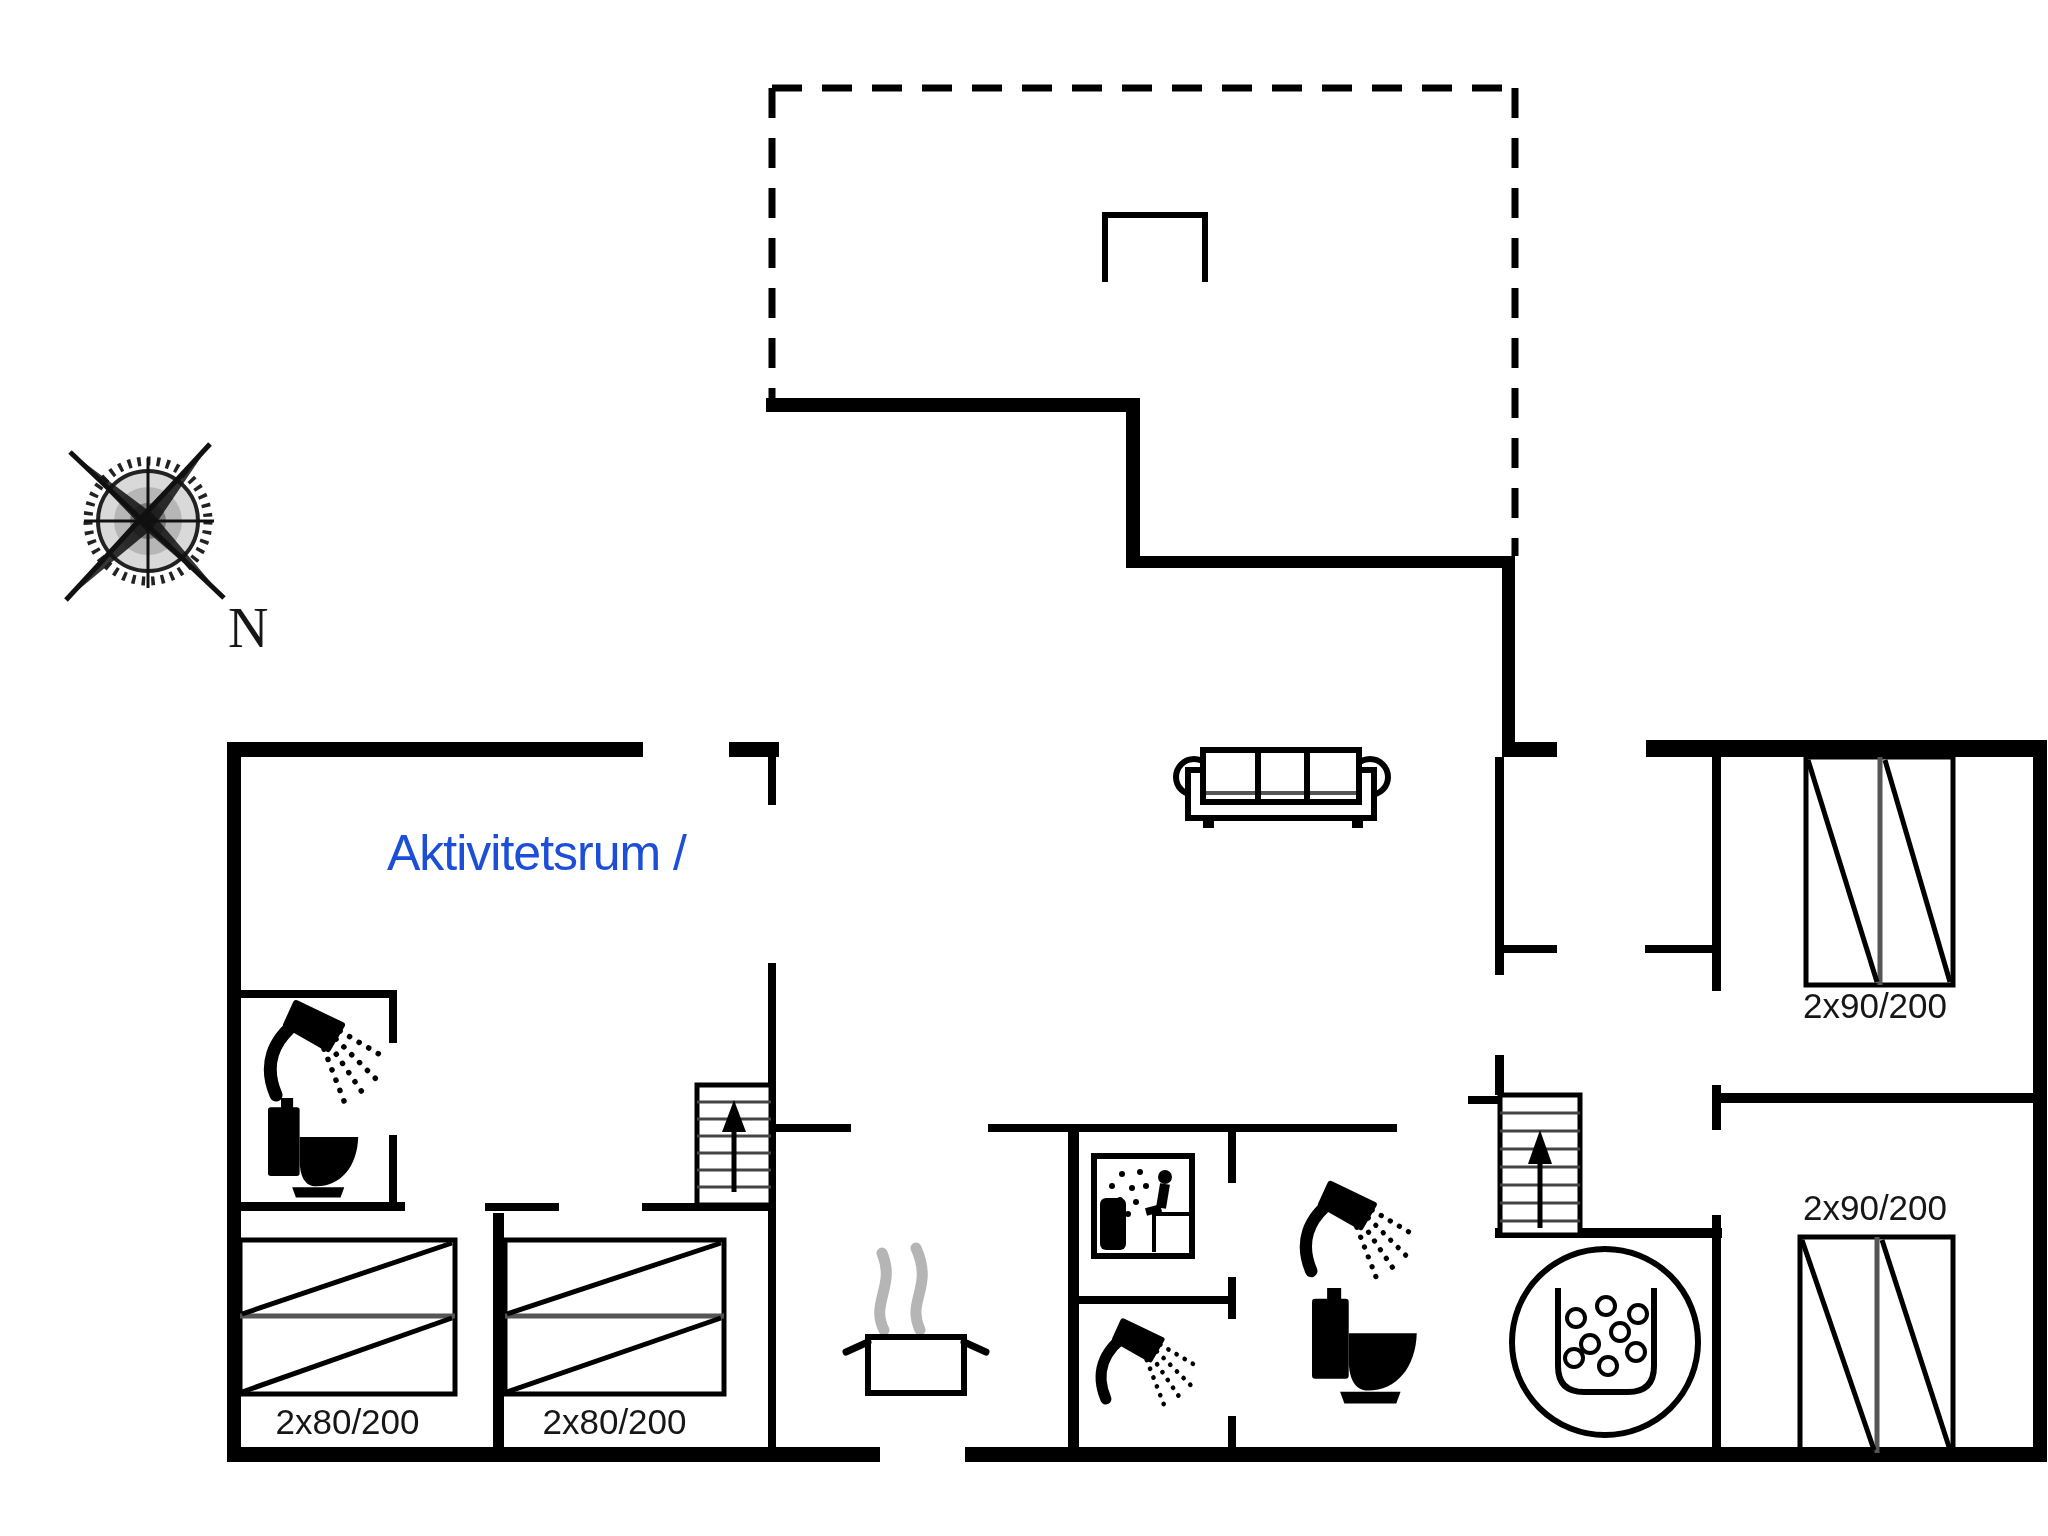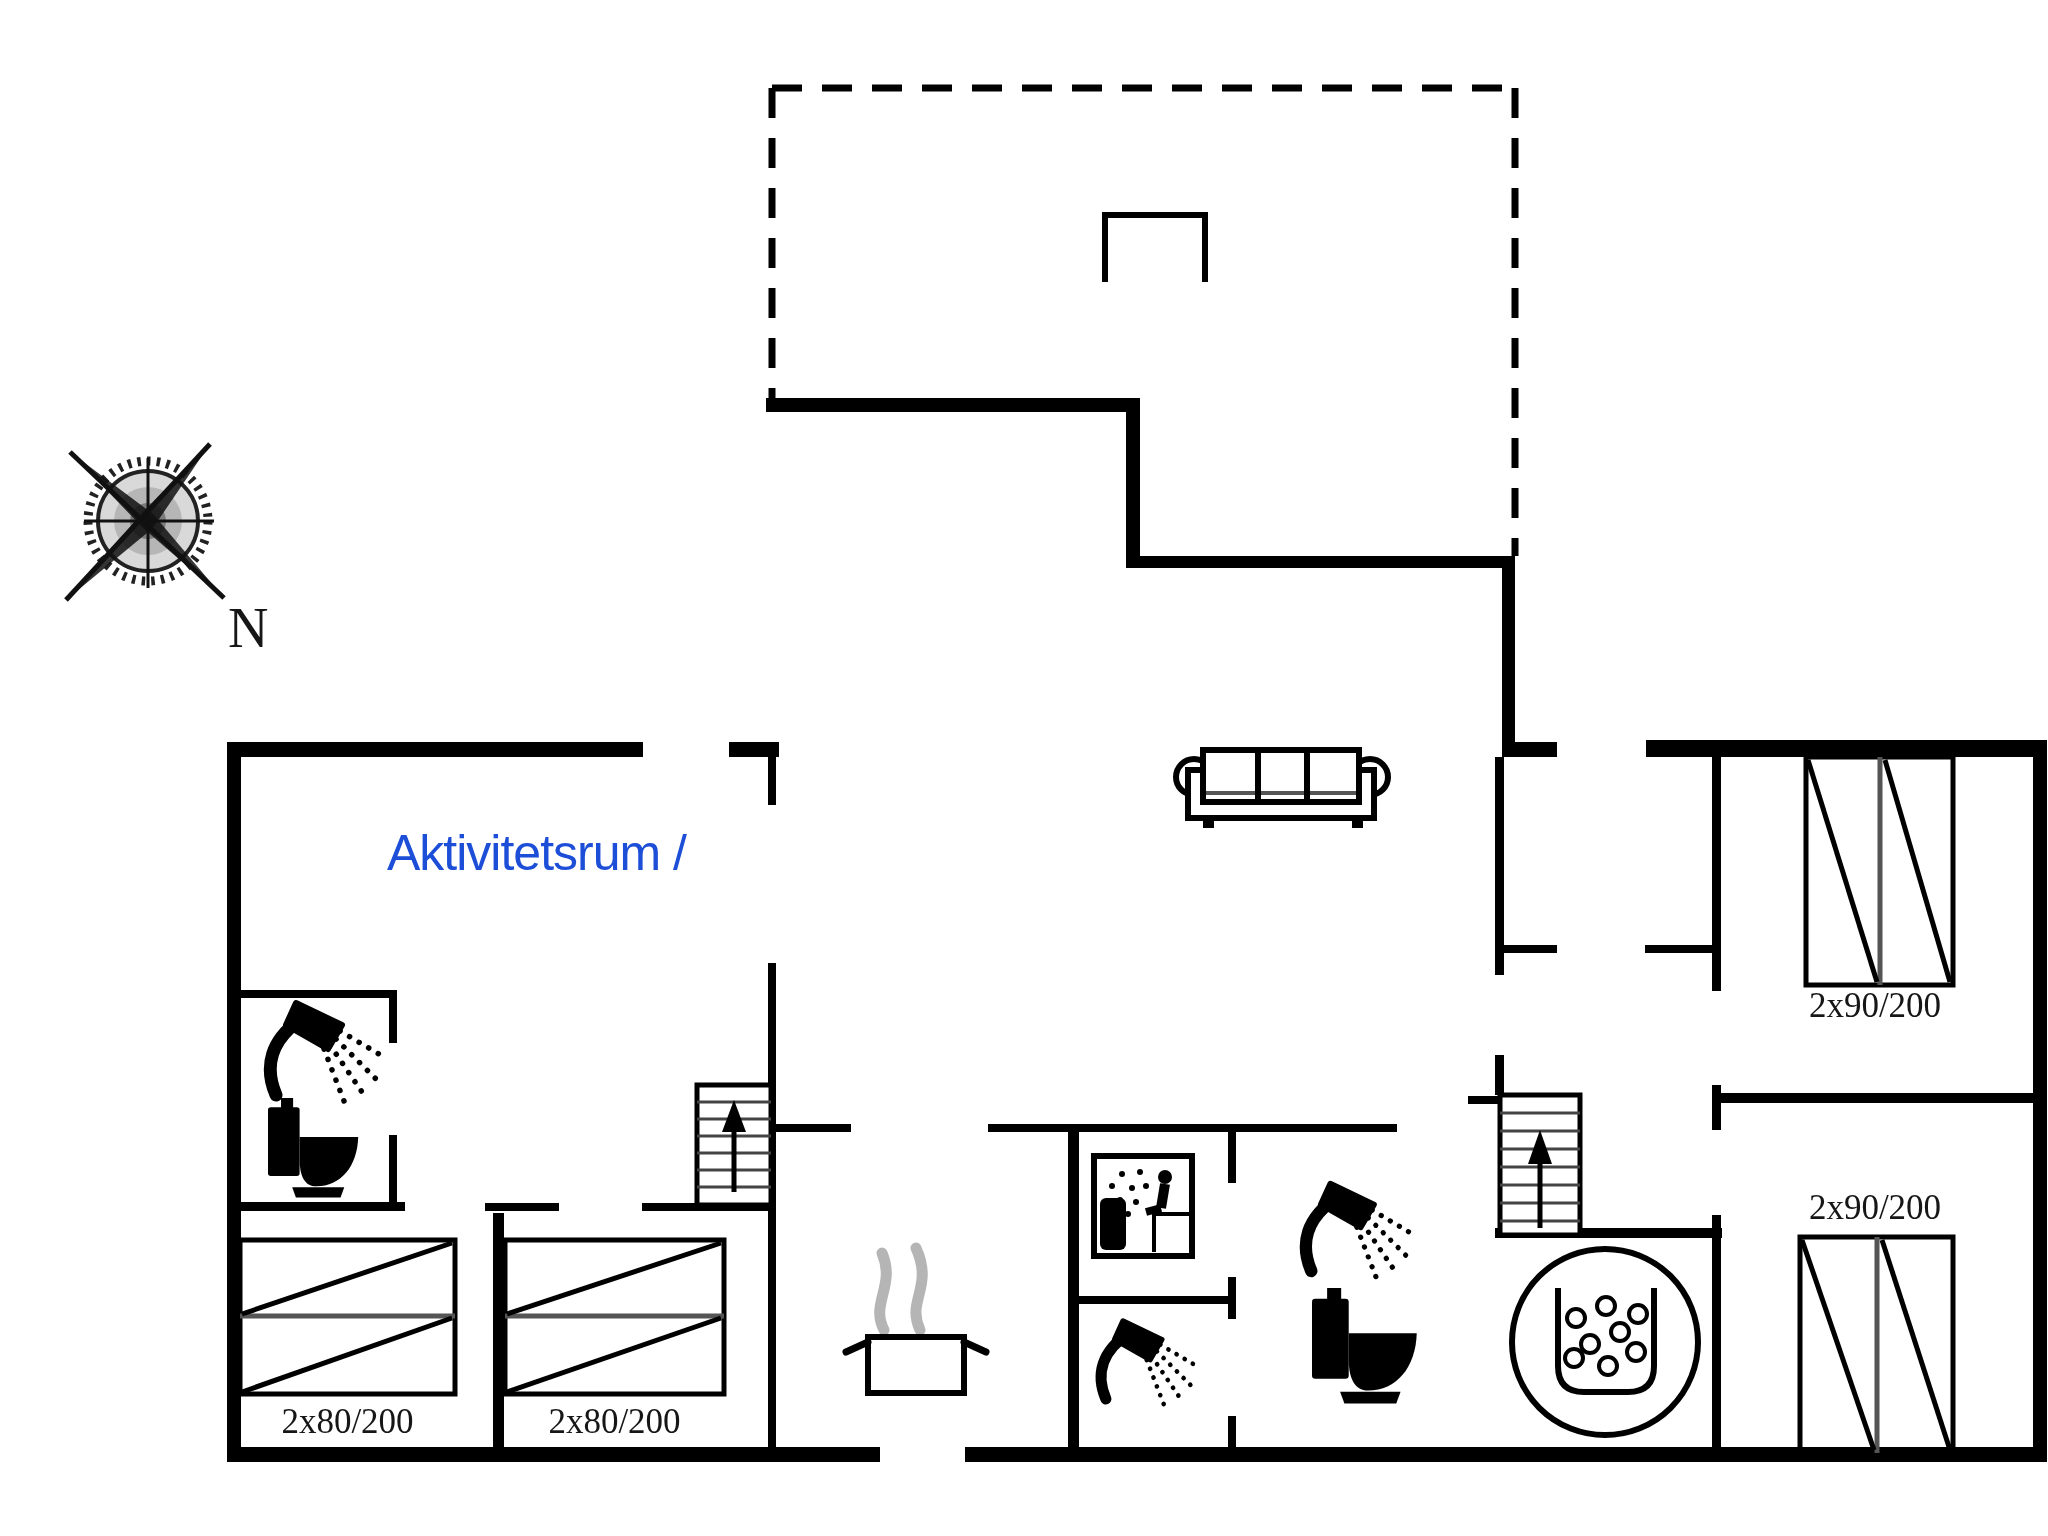--- a/index.html
+++ b/index.html
@@ -1,21 +1,21 @@
 <!DOCTYPE html>
 <html><head>
 <meta charset="utf-8">
 <style>
   html,body{margin:0;padding:0;background:#ffffff;}
   .plan{position:relative;width:2048px;height:1536px;background:#ffffff;overflow:hidden;
         font-family:"Liberation Sans", sans-serif;}
   .plan svg{position:absolute;left:0;top:0;}
   .label{position:absolute;color:#111;}
   .room-label{left:363px;top:824px;font-size:50px;line-height:58px;letter-spacing:-1px;color:#1d4ed8;margin-left:24px;}
-  .bed-label{position:absolute;text-align:center;font-size:35px;color:#161616;font-family:Liberation Serif, serif;}
+  .bed-label{position:absolute;text-align:center;font-size:35px;color:#161616;}
   .bed-label.b1{left:240px;top:1402px;width:215px;}
   .bed-label.b2{left:505px;top:1402px;width:219px;}
   .bed-label.b3{left:1797px;top:986px;width:156px;}
   .bed-label.b4{left:1797px;top:1188px;width:156px;}
   .north{left:228px;top:596px;font-size:56px;font-family:"Liberation Serif", serif;color:#161616;}
 </style>
 </head>
 <body>
 
 <div class="plan">

